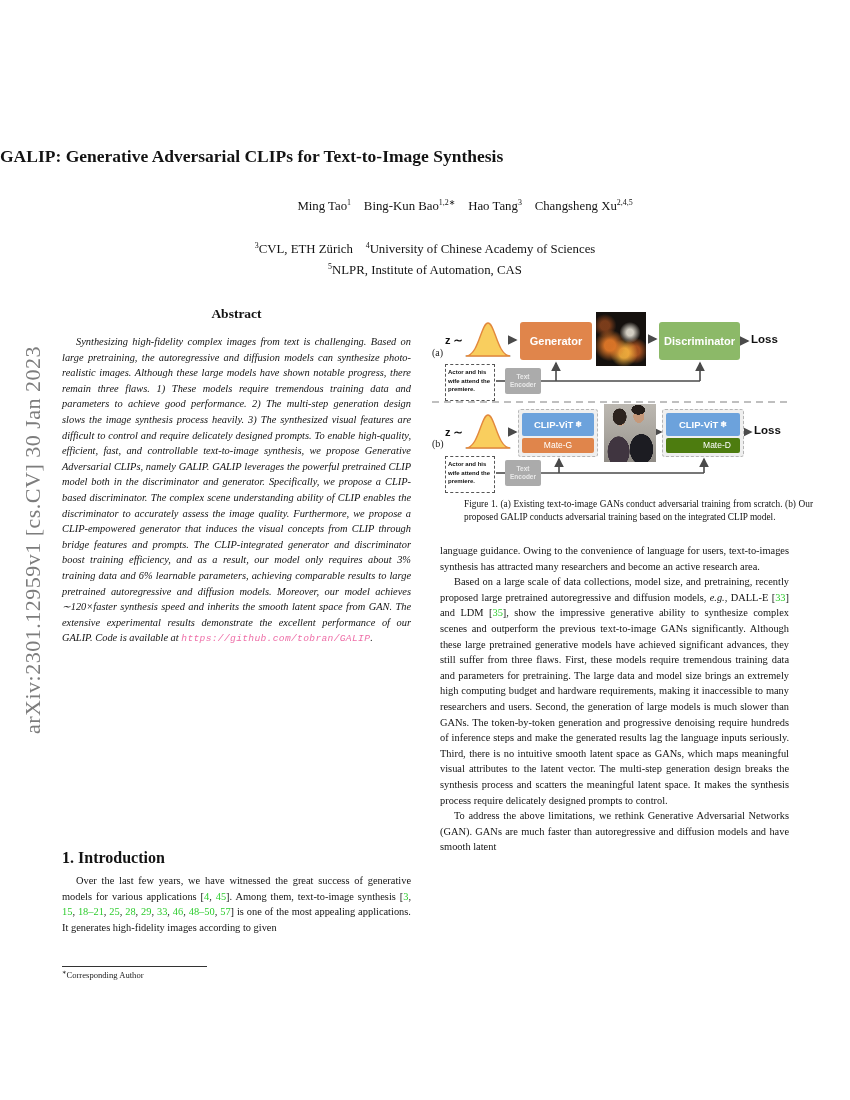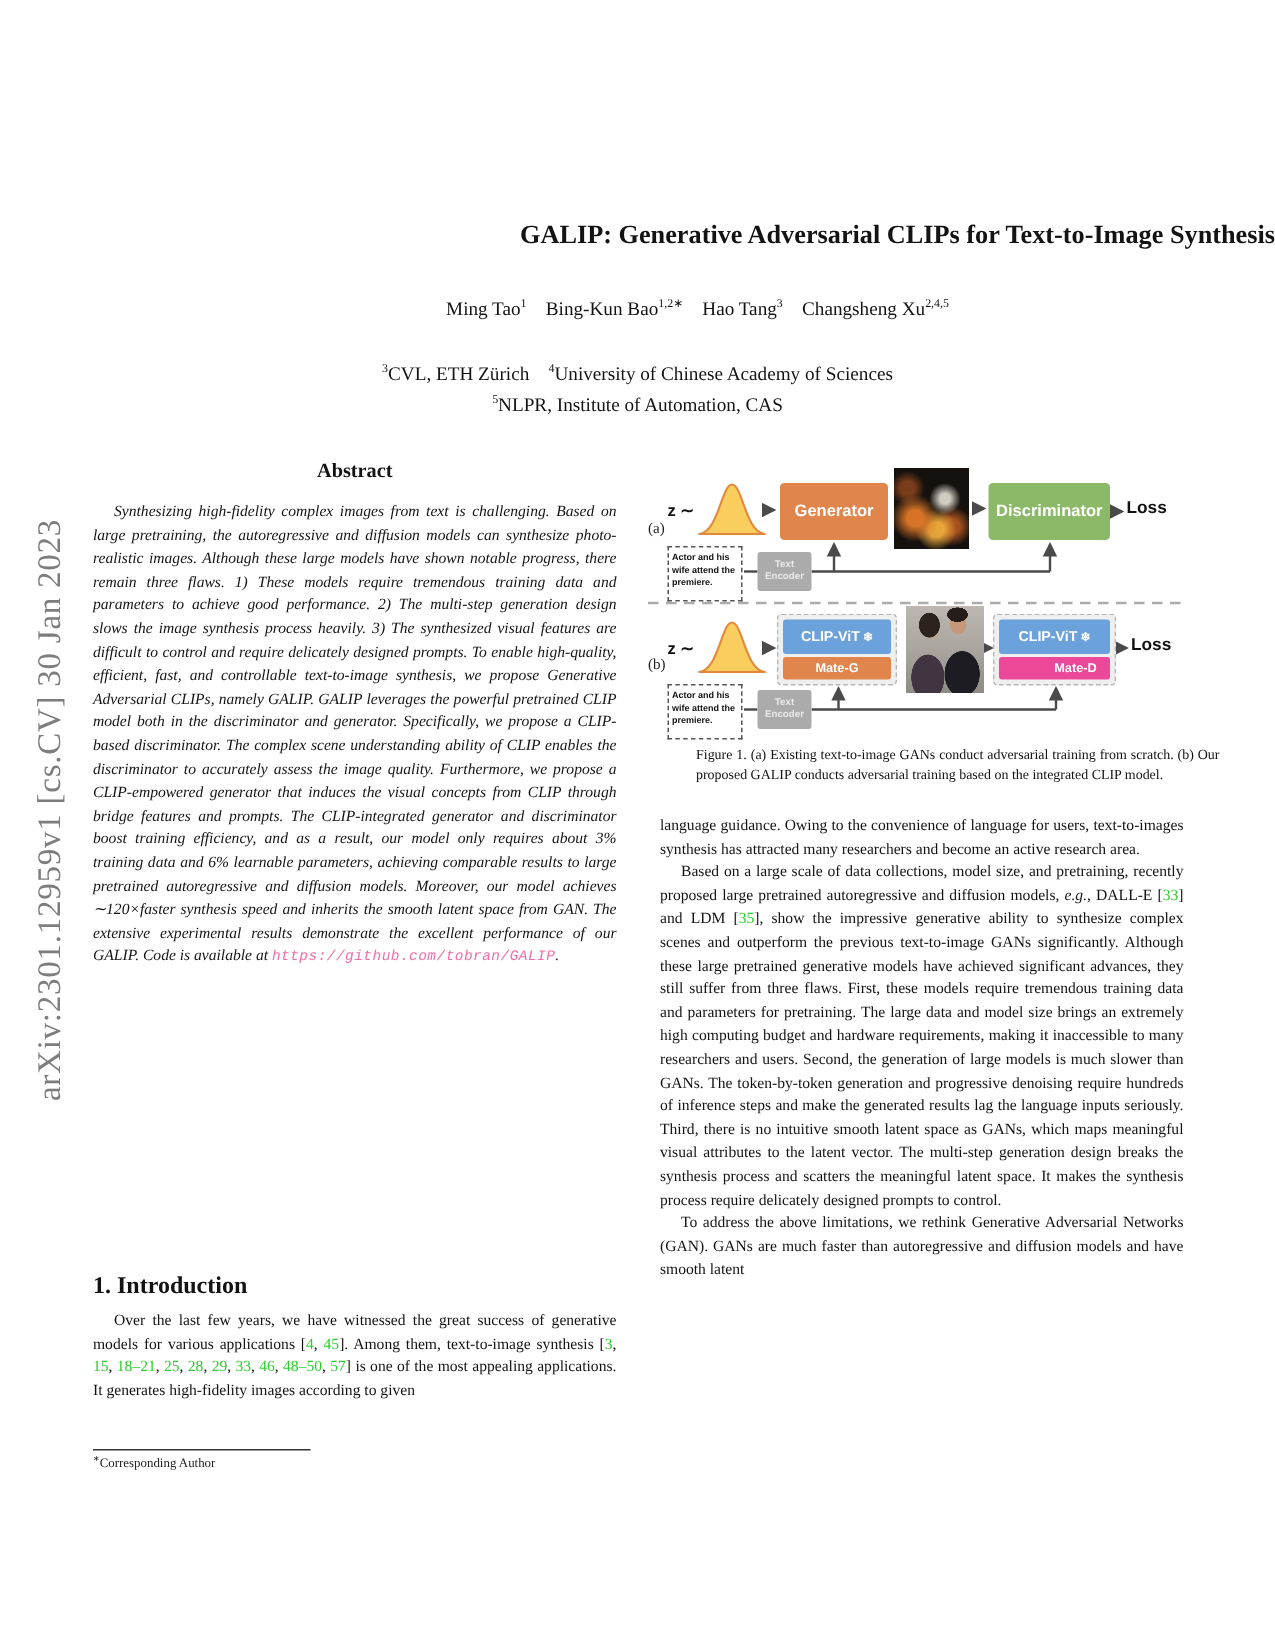--- a/index.html
+++ b/index.html
@@ -3,21 +3,21 @@
 <meta charset="utf-8">
 <style>
   html,body{margin:0;padding:0;background:#ffffff;width:850px;height:1100px;overflow:hidden;}
   .page{position:relative;width:850px;height:1100px;background:#fff;font-family:"Liberation Serif",serif;color:#131313;}
 
   
   .arxiv-side{position:absolute;left:33px;top:540px;transform:translate(-50%,-50%) rotate(-90deg);
     white-space:nowrap;font-size:22px;color:#7d7d7d;letter-spacing:0.5px;}
 
   
-  .title{position:absolute;left:0;top:146px;width:850px;text-align:right;font-size:17.5px;font-weight:bold;}
+  .title{position:absolute;left:0;top:146px;width:850px;text-align:left;font-size:17.5px;font-weight:bold;}
   .authors{position:absolute;left:0;top:199px;width:850px;text-align:center;font-size:12.8px;white-space:pre-wrap;padding-left:40px;}
   .affil{position:absolute;left:0;width:850px;text-align:center;font-size:12.8px;white-space:pre-wrap;}
   .affil1{top:221px}.affil2{top:242px}.affil3{top:263px}
   .sup{vertical-align:super;font-size:0.62em;line-height:0;}
 
   
   .colL{position:absolute;left:62px;width:349px;}
   .colR{position:absolute;left:440px;width:349px;}
   .abs-head{top:306px;text-align:center;font-size:13.5px;font-weight:bold;}
   .abs-body{top:334px;font-style:italic;font-size:10.4px;line-height:15.6px;text-align:justify;text-indent:14px;}
@@ -37,23 +37,23 @@
   .fig .zsym{font-size:11px;font-weight:bold;color:#111;}
   .bigbox{display:flex;align-items:center;justify-content:center;color:#fff;font-weight:bold;font-size:11px;border-radius:3px;}
   .gen{background:#E0854B;}
   .disc{background:#8CB968;}
   .loss{font-size:11.5px;font-weight:bold;color:#111;}
   .promptbox{background:#fff;border:1px dashed #555;font-size:6px;font-weight:bold;line-height:8.5px;padding:3px 2px;color:#111;}
   .encoder{background:#ABABAB;color:#E9E9E9;font-size:6.5px;font-weight:bold;line-height:8px;display:flex;align-items:center;justify-content:center;text-align:center;border-radius:2px;}
   .dashedwrap{background:#EFEFEF;border:1.5px dashed #B5B5B5;border-radius:3px;padding:3px;display:flex;flex-direction:column;gap:2px;}
   .clipvit{background:#6CA2DC;border-radius:2px;color:#fff;font-weight:bold;font-size:9.5px;display:flex;align-items:center;justify-content:center;gap:2px;flex:1.5;text-align:center;}
   .clipvit .flake{font-size:8px;}
-  .mate{border-radius:2px;color:#fff;font-weight:bold;font-size:8.5px;display:flex;align-items:center;justify-content:center;flex:1;}
+  .mate{border-radius:2px;color:#fff;font-weight:normal;font-size:8.5px;display:flex;align-items:center;justify-content:center;flex:1;}
   .mate-g{background:#E0854B;}
-  .mate-d{background:#ec4899;padding-left:28px;}
+  .mate-d{background:#4d7c0f;padding-left:28px;}
   .img-a{background:
       radial-gradient(circle at 28% 62%, rgba(225,120,40,.95) 0 11%, rgba(225,120,40,0) 32%),
       radial-gradient(circle at 68% 38%, rgba(242,238,225,.85) 0 7%, rgba(242,238,225,0) 22%),
       radial-gradient(circle at 56% 76%, rgba(248,178,62,.9) 0 10%, rgba(248,178,62,0) 28%),
       radial-gradient(circle at 78% 72%, rgba(200,95,35,.8) 0 9%, rgba(200,95,35,0) 24%),
       radial-gradient(circle at 18% 25%, rgba(190,90,35,.6) 0 8%, rgba(190,90,35,0) 20%),
       #15110e;}
   .img-b{background:
       radial-gradient(ellipse 10px 7px at 66% 10%, #241d19 0 68%, rgba(36,29,25,0) 70%),
       radial-gradient(ellipse 11px 13px at 30% 22%, #2c231e 0 62%, rgba(44,35,30,0) 65%),

